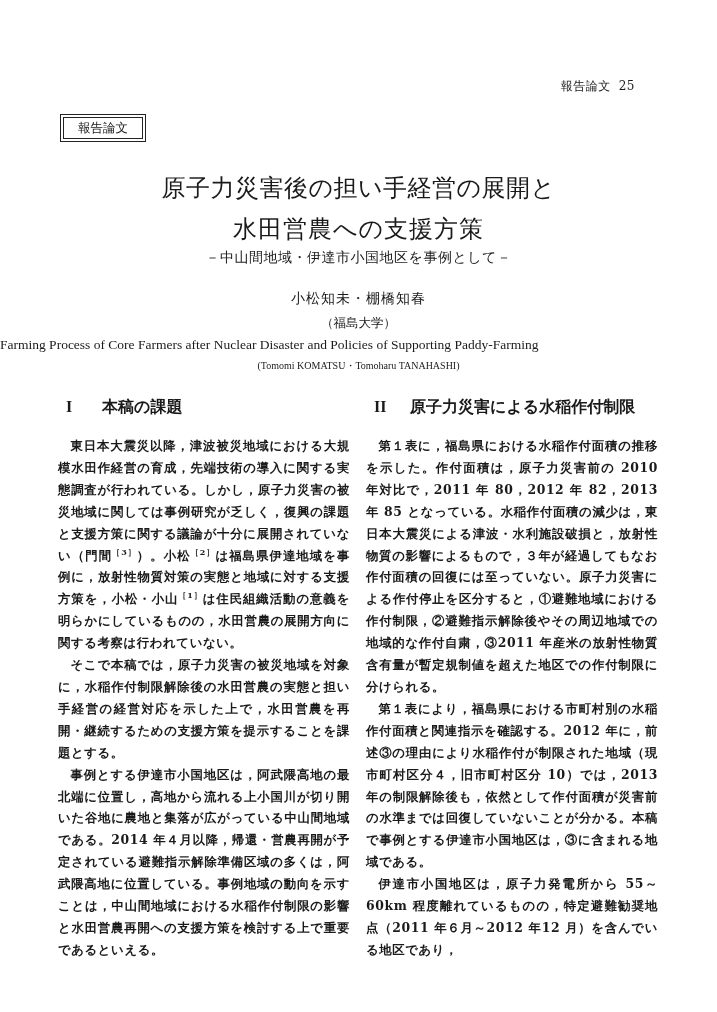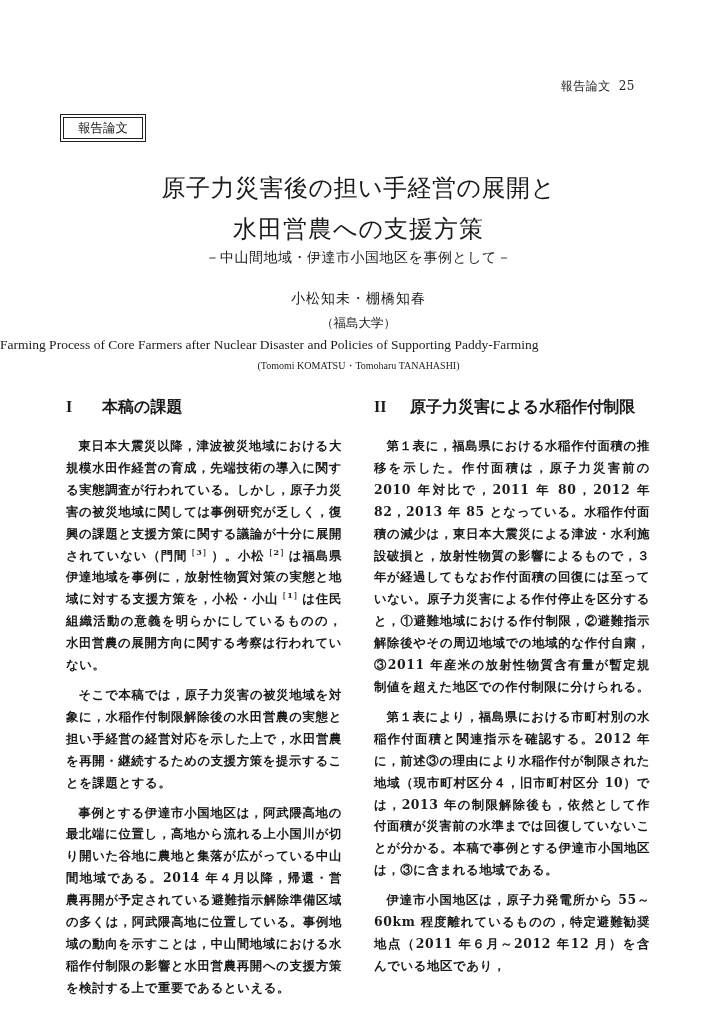--- a/index.html
+++ b/index.html
@@ -19,21 +19,21 @@
     .affil { position: absolute; top: 315px; left: 0; width: 717px; text-align: center; font-size: 12.5px; }
     .en-title { position: absolute; top: 337px; left: 0; width: 717px; text-align: left;
       font-family: "Liberation Serif", serif; font-size: 13.5px; }
     .en-authors { position: absolute; top: 359px; left: 0; width: 717px; text-align: center;
       font-family: "Liberation Serif", serif; font-size: 10px; }
     .col { position: absolute; top: 396px; width: 292px; font-weight: bold; }
     .col-left { left: 58px; }
     .col-right { left: 366px; }
     .sec-head { font-size: 16px; height: 22px; line-height: 22px; margin-bottom: 17px; white-space: nowrap; }
     .sec-head .num { display: inline-block; width: 36px; padding-left: 8px; font-family: "Liberation Serif", serif; }
-    .para { font-size: 12.4px; line-height: 21.9px; text-align: justify; text-indent: 1em; margin: 8px; letter-spacing: 0.6px; }
+    .para { font-size: 12.4px; line-height: 21.9px; text-align: justify; text-indent: 1em; margin: 0; letter-spacing: 0.6px; }
     .para sup { font-size: 8px; vertical-align: 5px; line-height: 0; }
     .col-right .sec3 { margin-top: 22px; }
   </style>
 </head>
 <body>
 
 <div class="running-header">
   <span>報告論文</span><span class="pg">25</span>
 </div>
 

